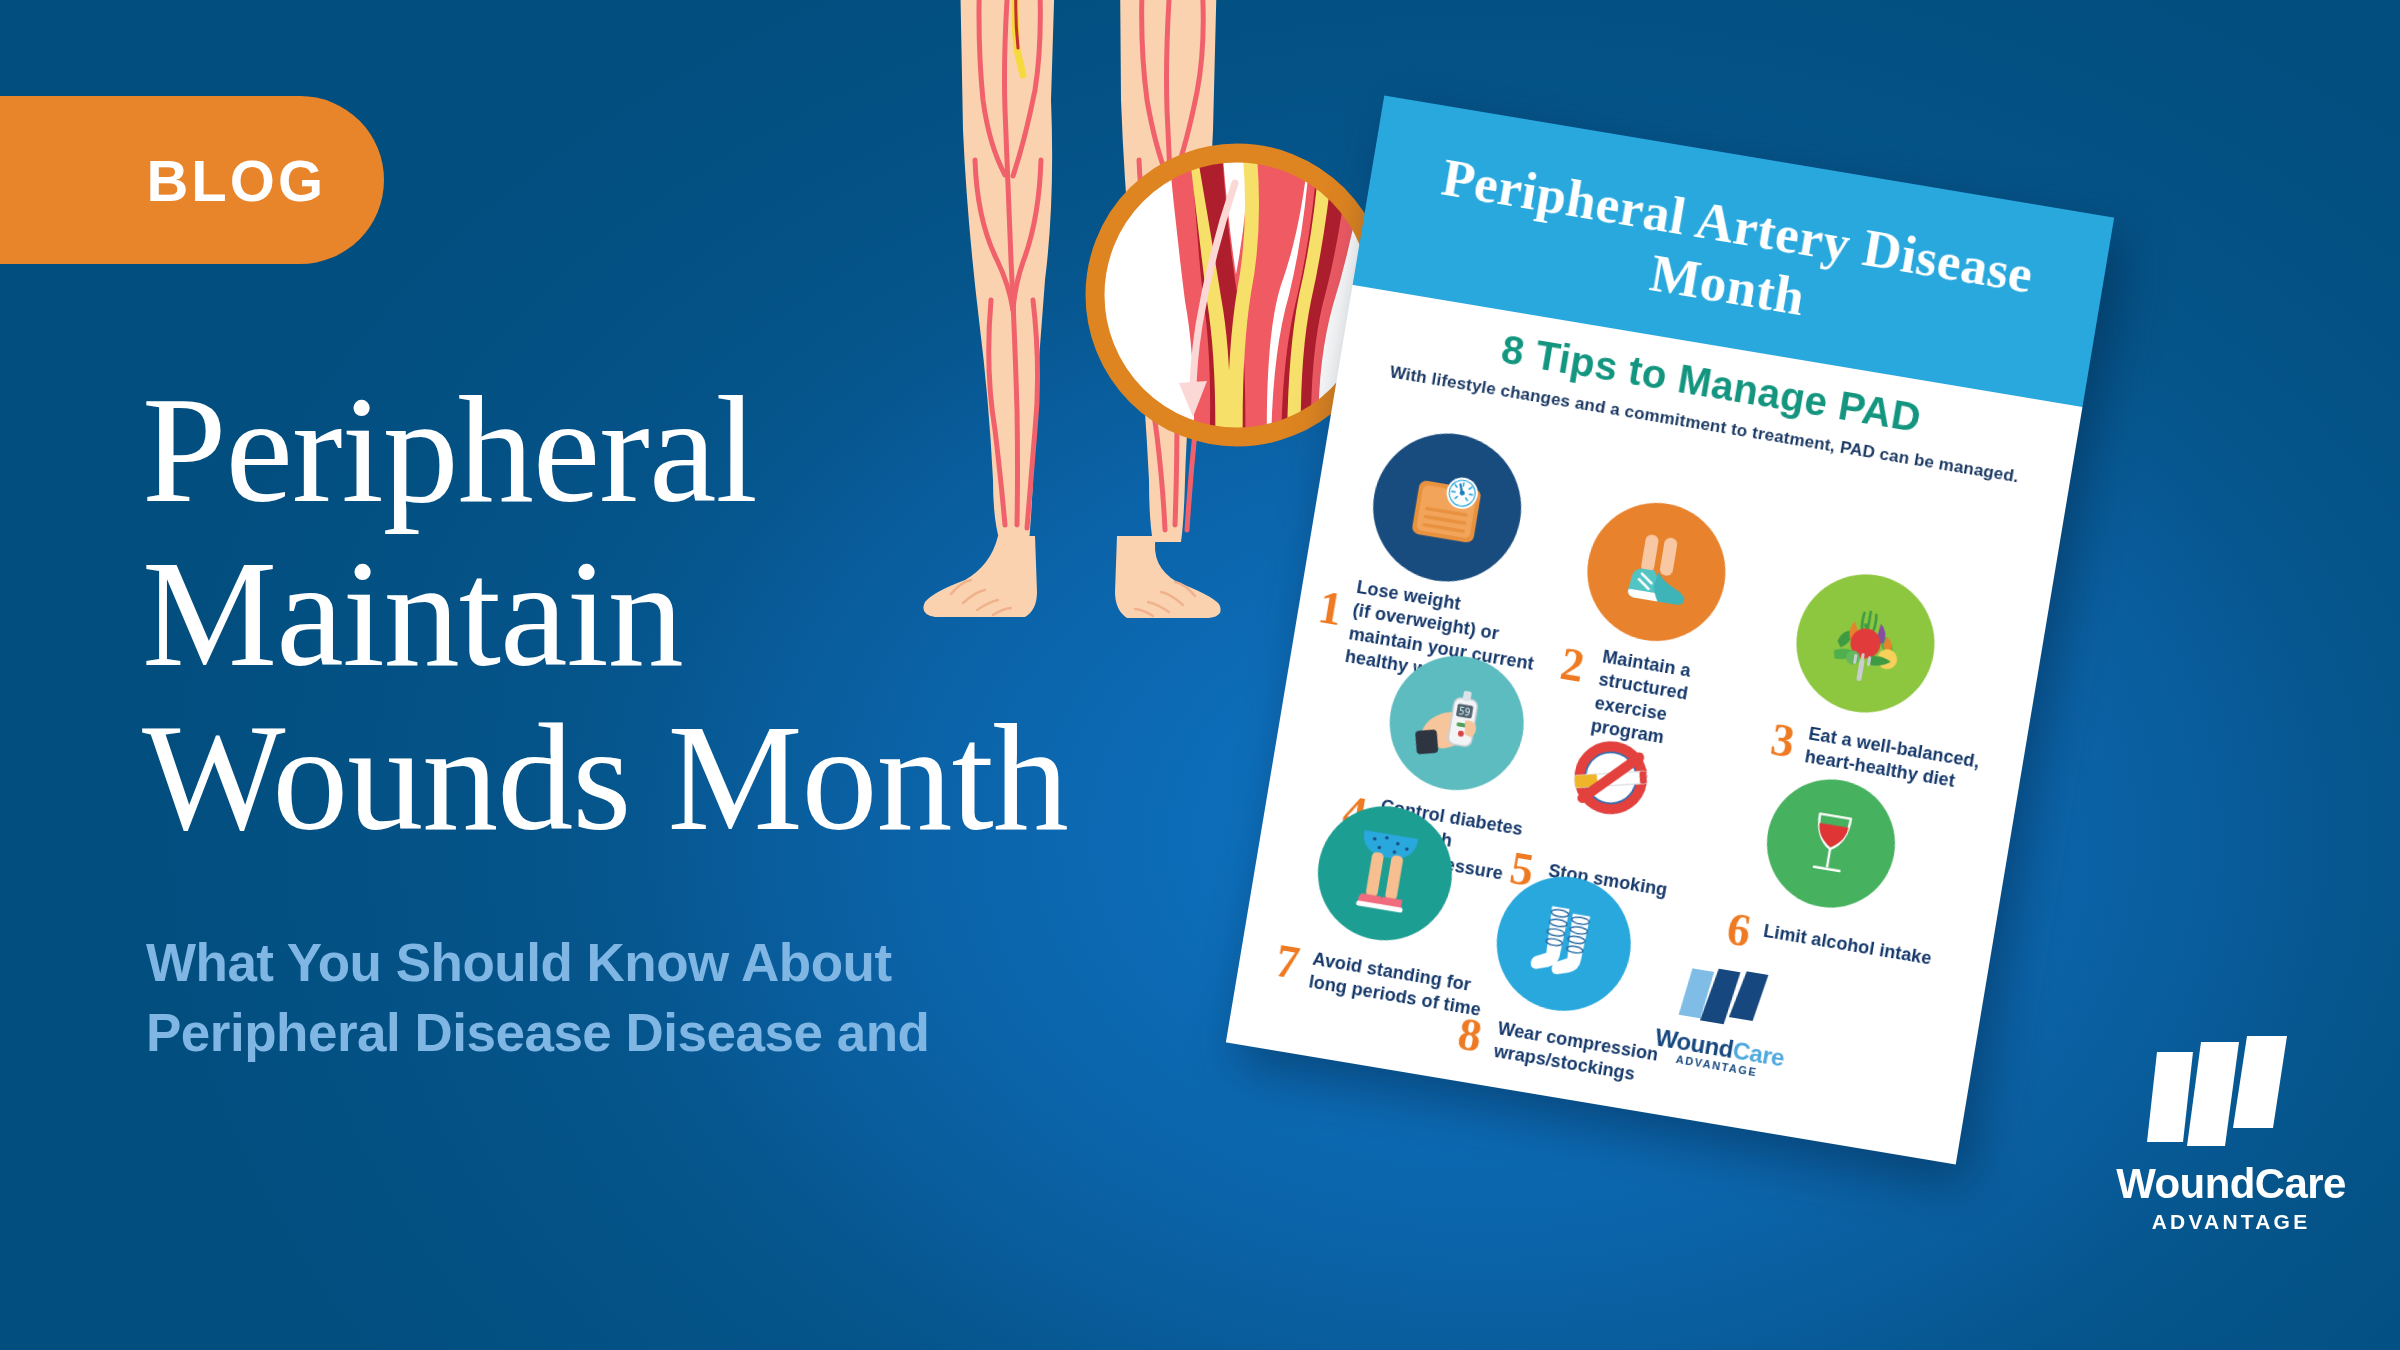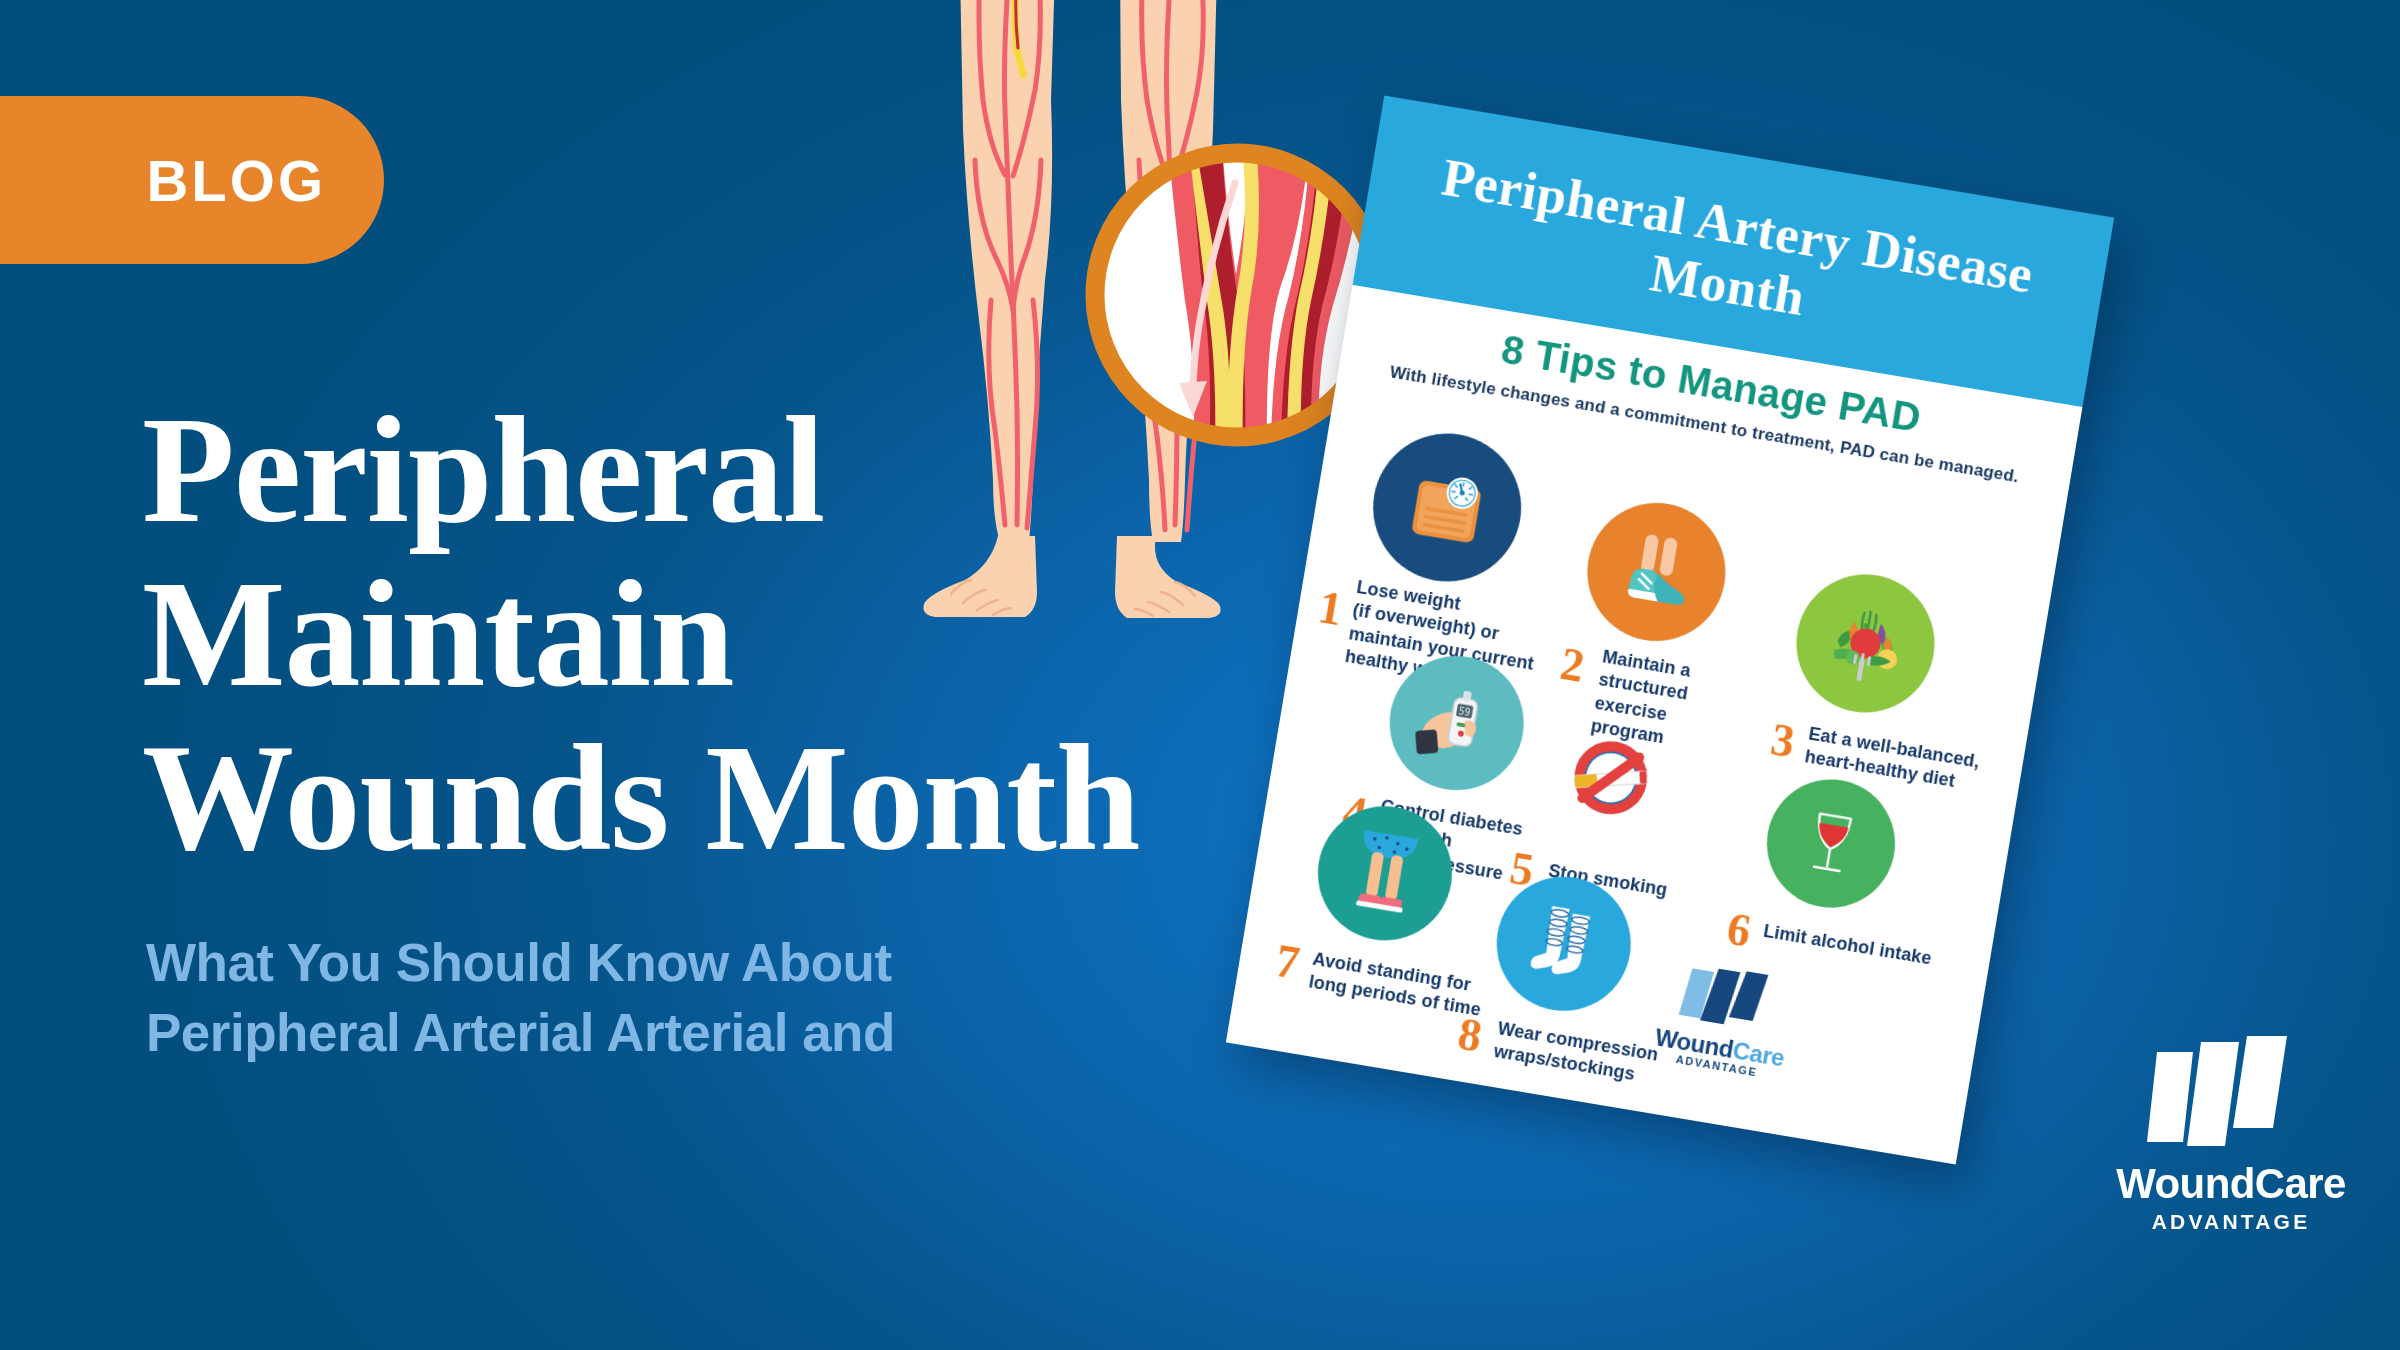--- a/index.html
+++ b/index.html
@@ -24,23 +24,23 @@
     border-radius:0 84px 84px 0;
     display:flex; align-items:center; justify-content:flex-end;
     padding-right:58px;
   }
   #blog-badge .lbl{
     color:#ffffff; font-size:58px; font-weight:bold; letter-spacing:3px;
   }
 
   
   #headline{
-    position:absolute; left:142px; top:388px; width:1180px;
+    position:absolute; left:142px; top:368px; width:1180px;
     font-family:"Liberation Serif", serif;
-    color:#ffffff; font-weight:bold;
+    color:#ffffff; font-weight:normal;
     font-size:152px; line-height:1.08;
     letter-spacing:-1px;
   }
   #headline .hl-line{ display:block; white-space:nowrap; }
 
   
   #subheadline{
     position:absolute; left:146px; top:928px; width:1200px;
     color:#7FB6E3; font-size:53px; font-weight:bold;
     line-height:1.32; letter-spacing:-0.5px;
@@ -213,21 +213,21 @@
   </div>
 
   <h1 id="headline">
     <span class="hl-line">Peripheral</span>
     <span class="hl-line">Maintain</span>
     <span class="hl-line">Wounds Month</span>
   </h1>
 
   <h2 id="subheadline">
     <span class="sh-line">What You Should Know About</span>
-    <span class="sh-line">Peripheral Arterial Arterial and</span>
+    <span class="sh-line">Peripheral Disease Disease and</span>
   </h2>
 
   <div id="poster-wrap">
    <div id="poster">
 
     <div id="poster-band"></div>
     <div id="poster-title">Peripheral Artery Disease Month</div>
     <div id="poster-sub">8 Tips to Manage PAD</div>
     <div id="poster-blurb">With lifestyle changes and a commitment to treatment, PAD can be managed.</div>
 

